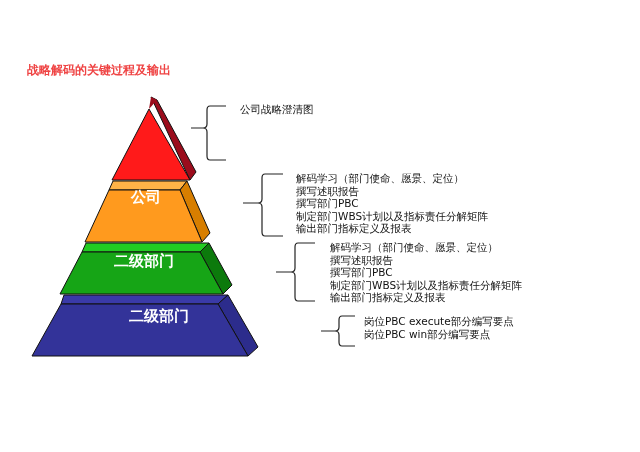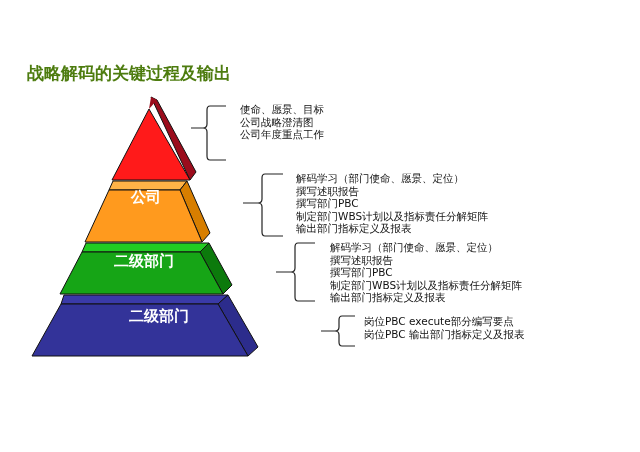--- a/index.html
+++ b/index.html
@@ -1,17 +1,17 @@
 <!DOCTYPE html>
 <html><head>
 <meta charset="utf-8">
 <style>
   html,body{margin:0;padding:0;background:#ffffff;}
   body{width:640px;height:452px;position:relative;overflow:hidden;font-family:"DejaVu Sans","Liberation Sans",sans-serif;}
-  .title{position:absolute;left:27px;top:62px;font-size:17px;font-weight:bold;color:#4d7c0f;letter-spacing:0px;white-space:nowrap;font-family:Liberation Serif, serif;}
+  .title{position:absolute;left:27px;top:62px;font-size:12px;font-weight:bold;color:#ef4444;letter-spacing:0px;white-space:nowrap;font-family:Liberation Serif, serif;}
   svg.pyr{position:absolute;left:0;top:0;}
   .layer-label{position:absolute;color:#ffffff;font-weight:bold;font-size:15px;white-space:nowrap;transform:translateX(-50%);margin-top:45px;}
   .group{position:absolute;font-size:10.5px;line-height:12.6px;color:#111111;white-space:nowrap;}
   .group div{height:12.6px;}
 </style>
 </head>
 <body>
 
 <div class="title">战略解码的关键过程及输出</div>
 
@@ -54,37 +54,35 @@
     <path d="M355,316 L342,316 Q339,316 339,320 L339,327 Q339,331 335,331 L321,331 M335,331 Q339,331 339,335 L339,342 Q339,346 342,346 L355,346"></path>
   </g>
 </svg>
 
 <div class="layer-label" style="left:146px;top:143px;">公司</div>
 <div class="layer-label" style="left:144px;top:207px;">二级部门</div>
 <div class="layer-label" style="left:159px;top:262px;">二级部门</div>
 <div class="layer-label" style="left:144px;top:318px;">员工</div>
 
 <div class="group" style="left:240px;top:103px;">
-  <div>使命、愿景、目标</div>
   <div>公司战略澄清图</div>
-  <div>公司年度重点工作</div>
 </div>
 
 <div class="group" style="left:296px;top:172px;">
   <div>解码学习（部门使命、愿景、定位）</div>
   <div>撰写述职报告</div>
   <div>撰写部门PBC</div>
   <div>制定部门WBS计划以及指标责任分解矩阵</div>
   <div>输出部门指标定义及报表</div>
 </div>
 
 <div class="group" style="left:330px;top:241px;">
   <div>解码学习（部门使命、愿景、定位）</div>
   <div>撰写述职报告</div>
   <div>撰写部门PBC</div>
   <div>制定部门WBS计划以及指标责任分解矩阵</div>
   <div>输出部门指标定义及报表</div>
 </div>
 
 <div class="group" style="left:364px;top:315px;">
   <div>岗位PBC execute部分编写要点</div>
-  <div>岗位PBC 输出部门指标定义及报表</div>
+  <div>岗位PBC win部分编写要点</div>
 </div>
 
 </body></html>

